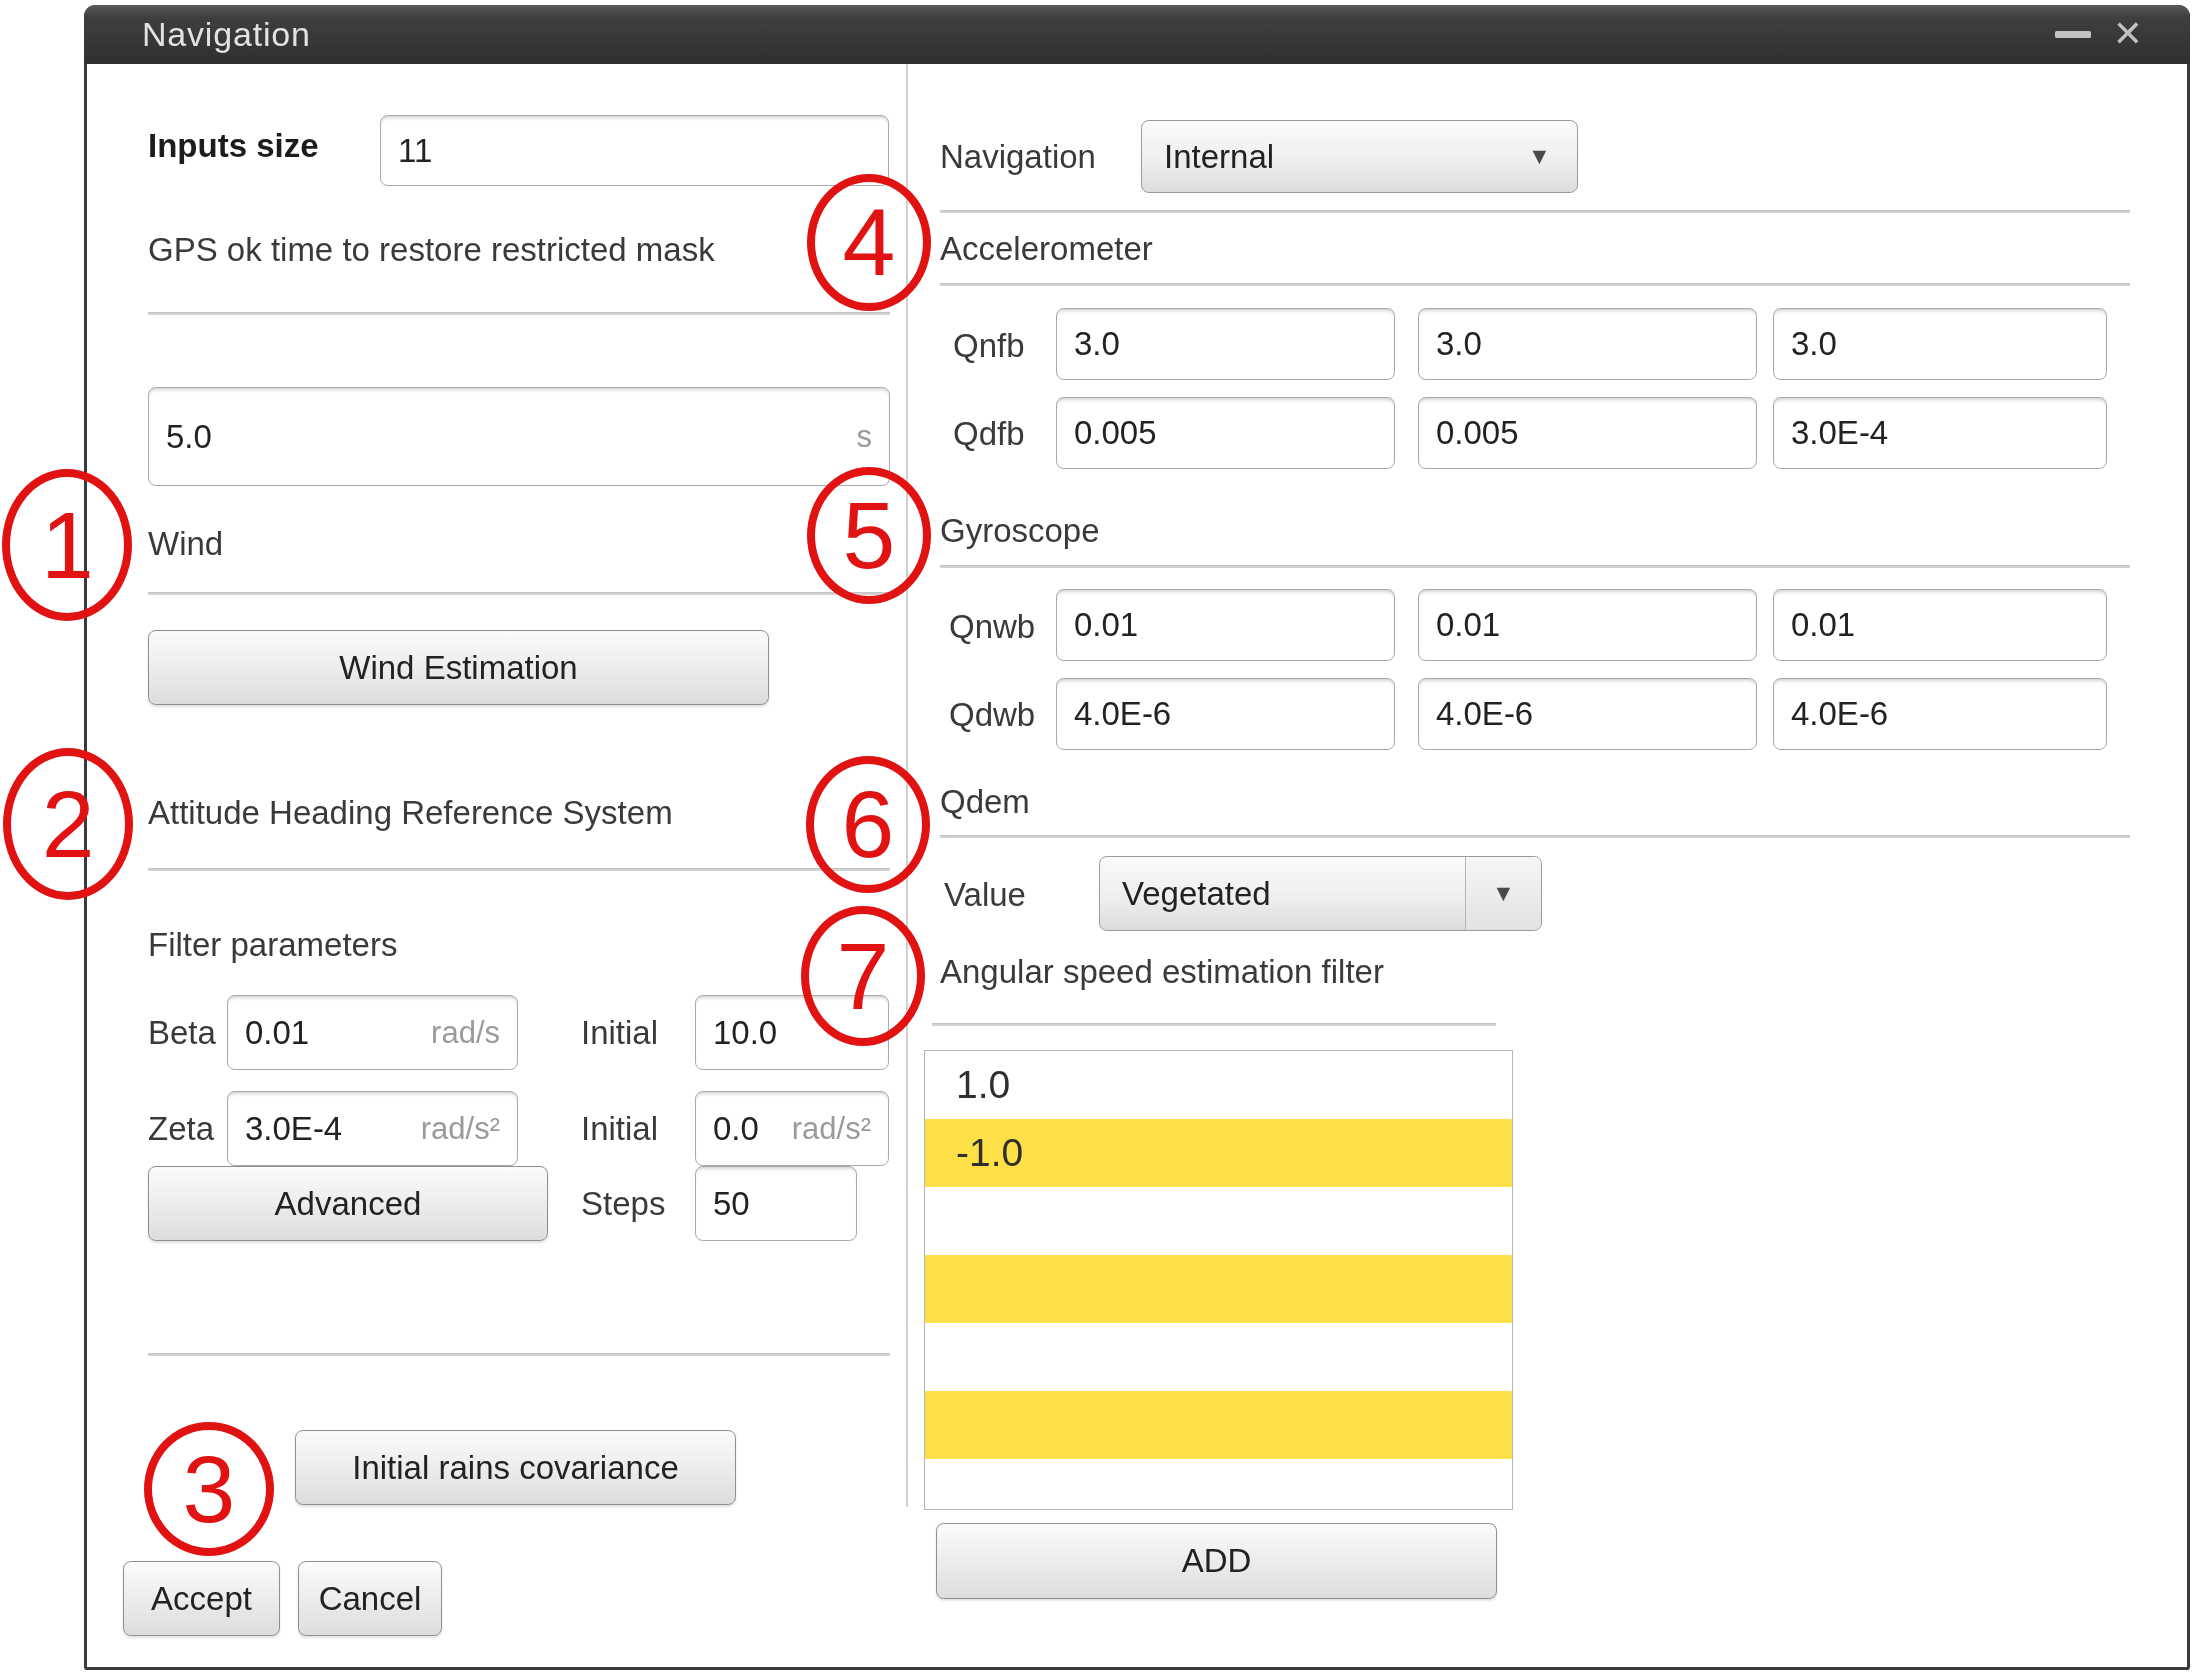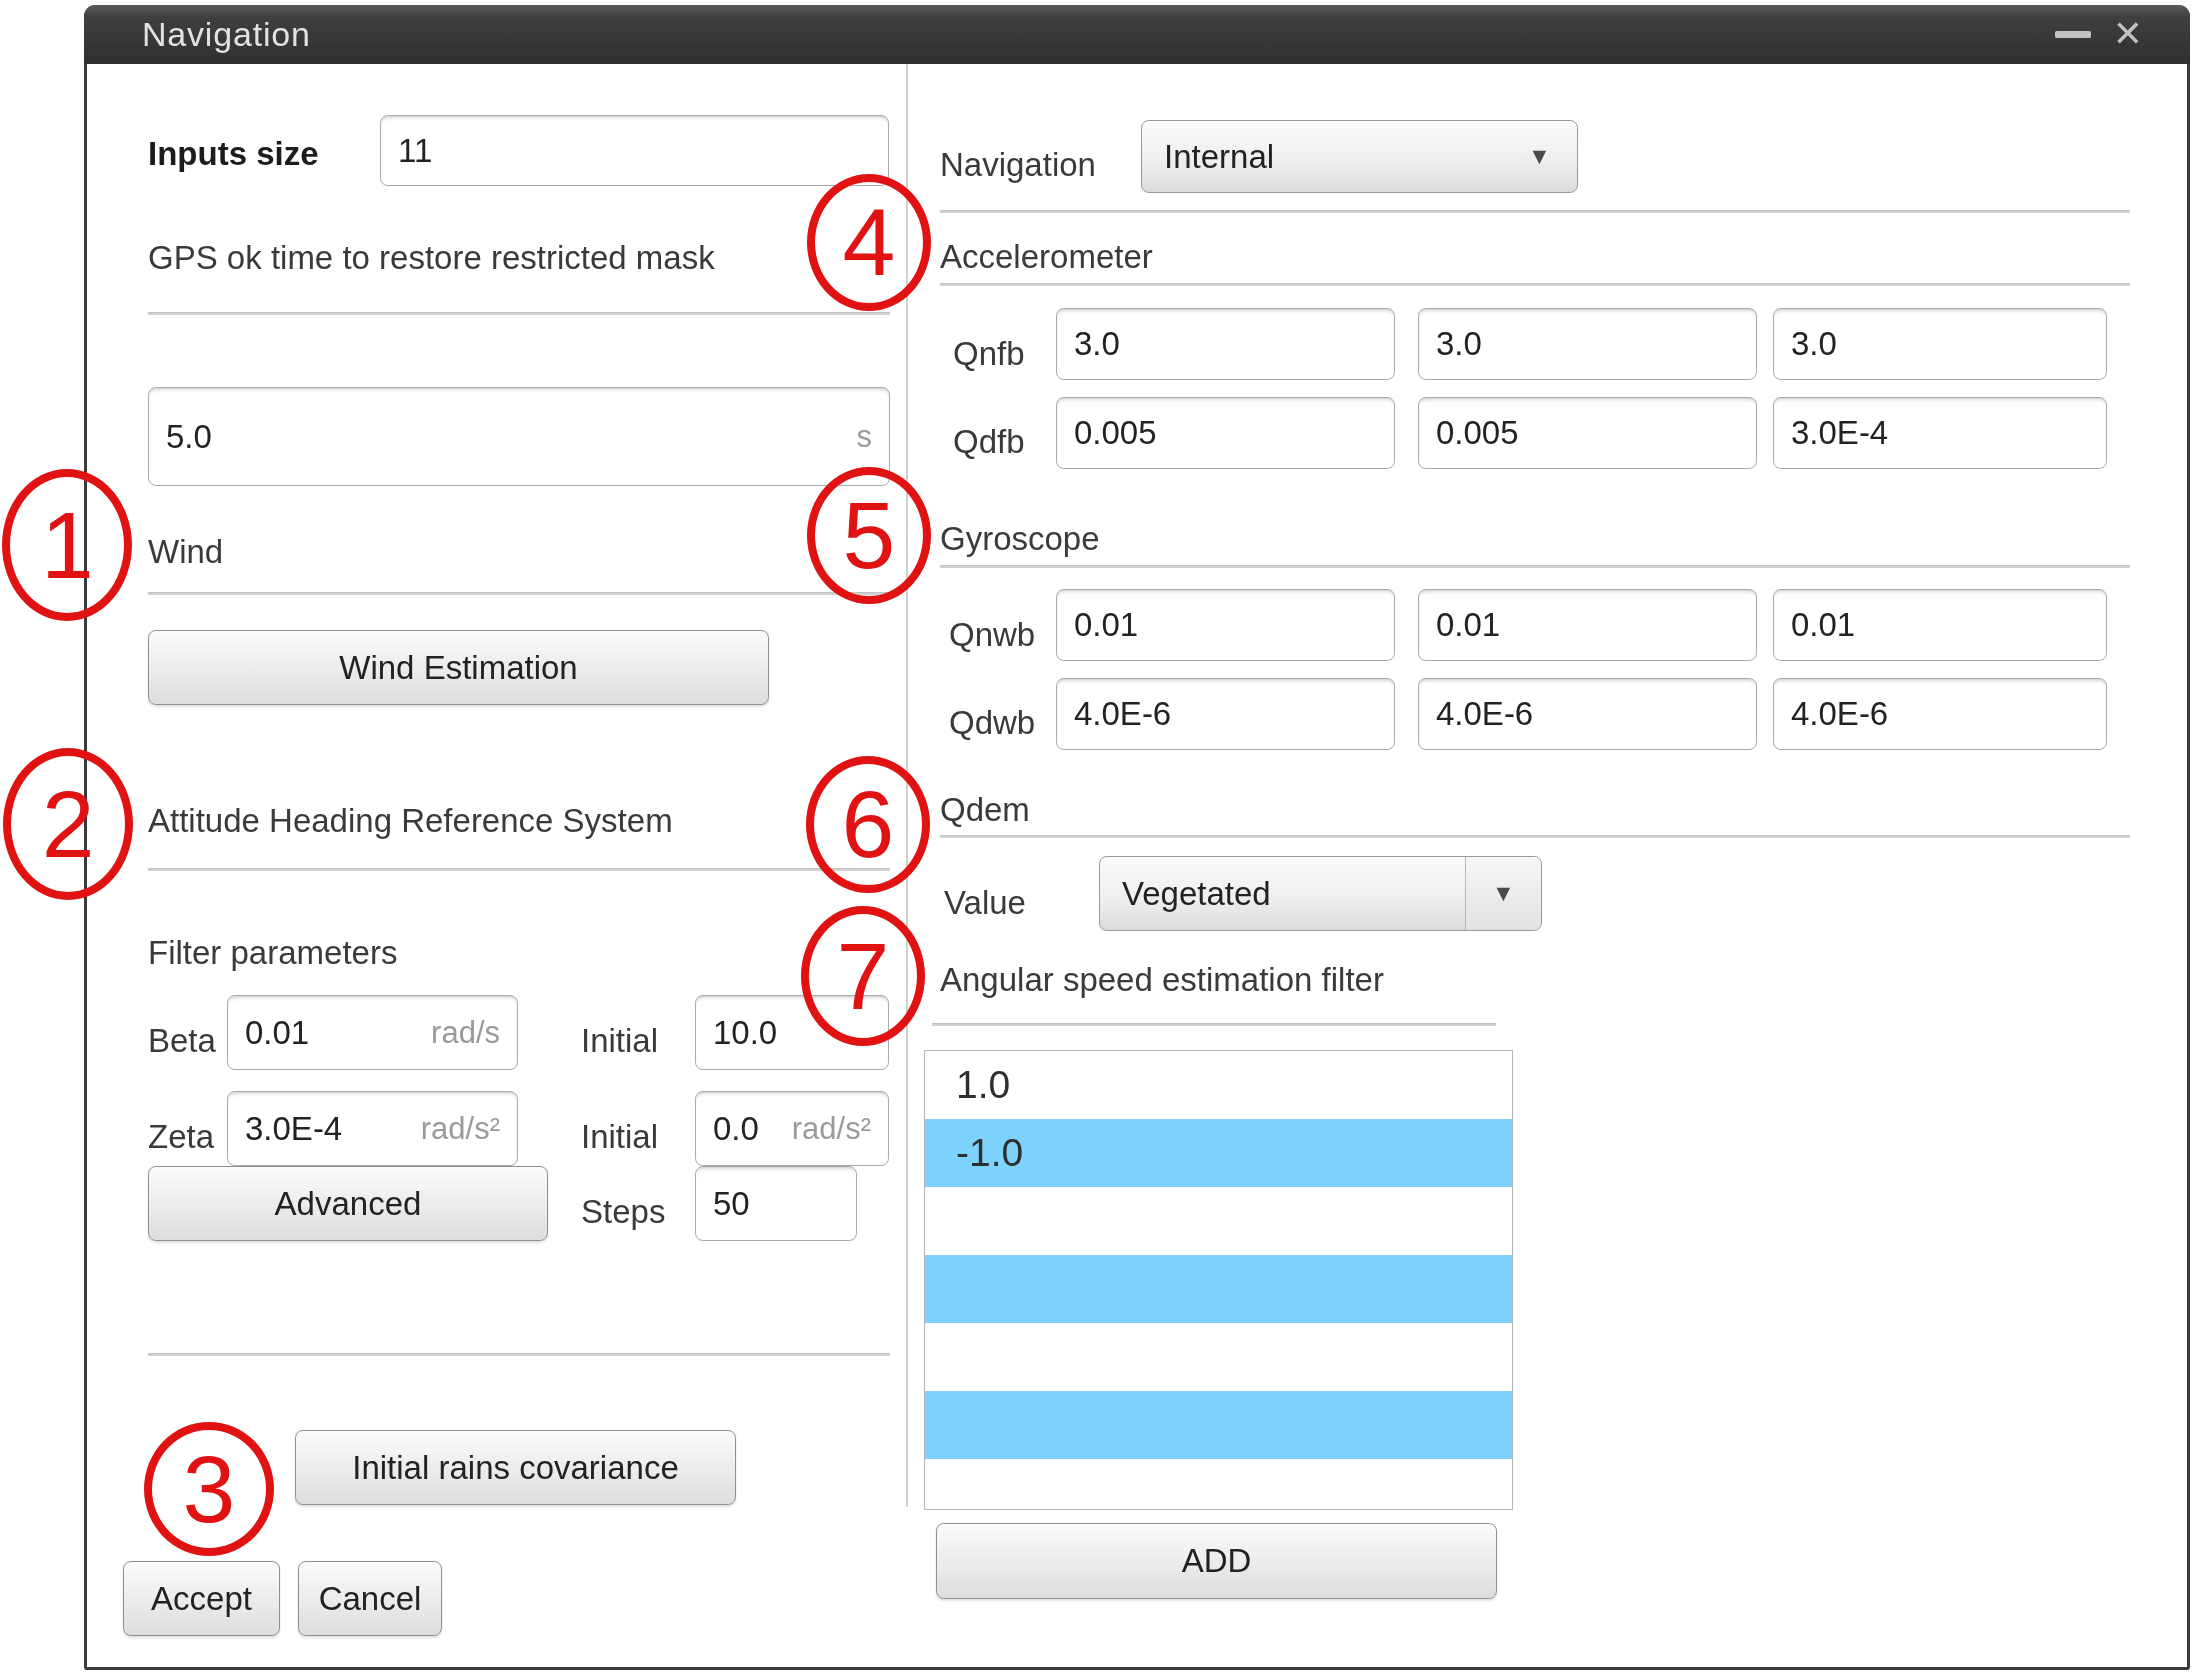--- a/index.html
+++ b/index.html
@@ -9,21 +9,21 @@
   .window-frame{position:absolute;left:84px;top:4.7px;width:2106px;height:1665px;
     border:3.9px solid #3a3a3a;border-radius:12.4px 12.4px 3.1px 3.1px;background:#ffffff;box-sizing:border-box;}
   .titlebar{position:absolute;left:84px;top:4.7px;width:2106px;height:59px;box-sizing:border-box;
     background:linear-gradient(#5a5a5a 0%,#3f3f3f 20%,#2f2f2f 100%);
     border-radius:11px 11px 0 0;display:flex;align-items:center;}
   .titlebar .title{color:#e2e2e2;font-size:34px;padding-left:58px;letter-spacing:0.8px;}
   .win-controls{position:absolute;right:47px;top:0;height:59px;display:flex;align-items:center;gap:22px;}
   .min-glyph{width:36px;height:7px;background:#c2c2c2;border-radius:1.6px;}
   .close-glyph{color:#c2c2c2;font-size:36px;font-weight:bold;line-height:36px;}
   
-  .lbl{position:absolute;font-size:33px;color:#3a3a3a;white-space:nowrap;margin-top:8px;}
+  .lbl{position:absolute;font-size:33px;color:#3a3a3a;white-space:nowrap;}
   .lbl.bold{font-weight:bold;color:#1c1c1c;}
   .field{position:absolute;box-sizing:border-box;background:#fff;border:1.6px solid #a9a9a9;border-radius:7.8px;
     box-shadow:inset 0 3.9px 5.4px -3.9px rgba(0,0,0,.35);display:flex;align-items:center;
     padding:0 17px;font-size:33px;color:#222;}
   .field .val{flex:1;text-align:left;}
   .field .unit{color:#9a9a9a;font-size:31px;margin-left:7.8px;white-space:nowrap;}
   .btn{position:absolute;box-sizing:border-box;border:1.6px solid #8f8f8f;border-radius:7.8px;
     background:linear-gradient(#fbfbfb 0%,#eeeeee 45%,#dddddd 100%);
     display:flex;align-items:center;justify-content:center;font-size:33px;color:#222;
     box-shadow:0 1.6px 2.3px rgba(0,0,0,.12);}
@@ -32,21 +32,21 @@
     display:flex;align-items:center;font-size:33px;color:#222;overflow:hidden;}
   .dropdown .dd-text{flex:1;padding-left:22px;}
   .dropdown .dd-arrow{width:75px;height:100%;display:flex;align-items:center;justify-content:center;
     color:#4a4a4a;font-size:23px;}
   .dropdown.split .dd-arrow{border-left:1.6px solid #b5b5b5;background:linear-gradient(#f6f6f6,#e2e2e2);}
   .divider{position:absolute;height:1.6px;background:#d2d2d2;border-top:0.8px solid #c3c3c3;}
   .vdivider{position:absolute;width:2.3px;background:#d0d0d0;}
   
   .listbox{position:absolute;box-sizing:border-box;border:1.6px solid #b5b5b5;background:#fff;overflow:hidden;}
   .listrow{height:68px;display:flex;align-items:center;padding-left:31px;font-size:39px;color:#2f2f2f;box-sizing:border-box;}
-  .listrow.alt{background:#7dd3fc;}
+  .listrow.alt{background:#fde047;}
   
   .marker{position:absolute;box-sizing:border-box;border:8.5px solid #e01212;border-radius:50%;
     display:flex;align-items:center;justify-content:center;color:#e01212;
     font-size:95px;font-weight:300;z-index:30;background:transparent;line-height:1;}
 </style>
 </head>
 <body>
 
 <div id="screen">
 

